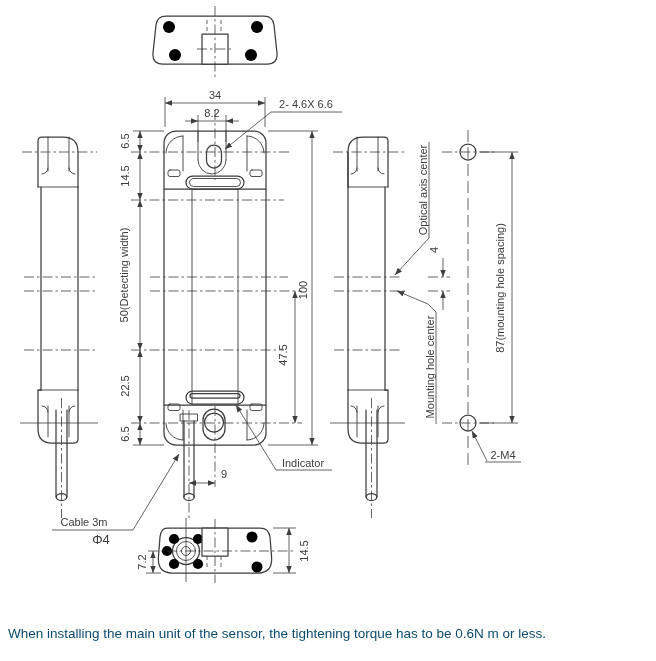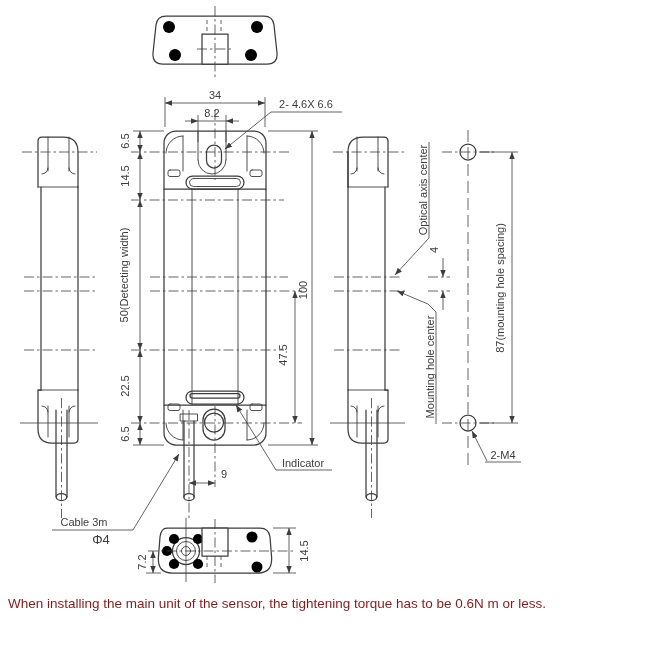--- a/index.html
+++ b/index.html
@@ -14,22 +14,22 @@
   
   .cl line,.cl path{stroke:var(--line,#3d3d3d);stroke-width:0.8;fill:none;}
   .dd{stroke-dasharray:10 3 2.5 3;}
   .ld{stroke-dasharray:12 5;}
   .sd{stroke-dasharray:4 3;}
   
   .dim line,.dim path{stroke:var(--line,#3d3d3d);stroke-width:0.8;fill:none;}
   text{font:11px "Liberation Sans",sans-serif;fill:var(--line,#3d3d3d);}
   .mid{text-anchor:middle;}
   .big{font-size:13px;}
-  .caption{position:absolute;left:8px;top:596px;width:644px;
-           font:13.5px "Liberation Sans",sans-serif;color:#7f1d1d;}
+  .caption{position:absolute;left:8px;top:626px;width:644px;
+           font:13.5px "Liberation Sans",sans-serif;color:#0c4a6e;}
   .ind-fill{fill:var(--ind,#b2b2b2);}
   .ind-dark{fill:var(--indDark,#808080);stroke:none;}
 </style>
 </head>
 <body>
 
 <div class="page">
 <svg width="656" height="661" viewBox="0 0 656 661">
   <defs>
     <marker id="ah" viewBox="0 0 9 7" refX="9" refY="3.5" markerWidth="9" markerHeight="7" orient="auto-start-reverse">

